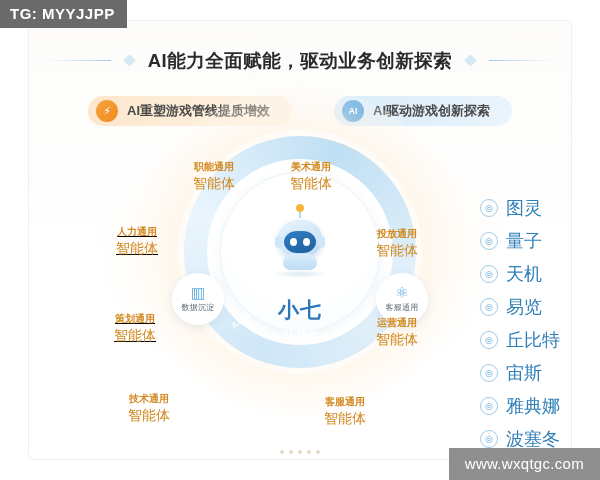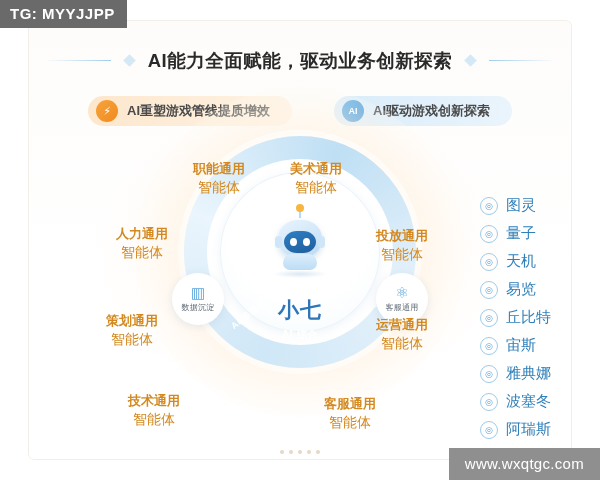--- a/index.html
+++ b/index.html
@@ -199,45 +199,45 @@
   .cap-ico{font-size:15px;line-height:1;}
   .cap.left .cap-ico{color:#5aa6de;}
   .cap.right .cap-ico{color:#5aa6de;}
   .cap-txt{font-size:8px;color:#5a6672;white-space:nowrap;letter-spacing:.2px;}
 
   
   .agent{
     position:absolute;
     text-align:center;line-height:1.35;white-space:nowrap;
   }
-  .agent .l1{font-size:13px;color:#d3891f;font-weight:bold;}
+  .agent .l1{font-size:10px;color:#d3891f;font-weight:bold;}
   .agent .l2{font-size:14px;color:#d3891f;}
   
   .a-zhineng{left:165px;top:140px;}
   .a-meishu{left:262px;top:140px;}
-  .a-renli{left:88px;top:205px;}
+  .a-renli{left:88px;top:205px;text-decoration:underline;}
   .a-toufang{left:348px;top:207px;}
-  .a-cehua{left:78px;top:292px;}
+  .a-cehua{left:86px;top:292px;text-decoration:underline;}
   .a-yunying{left:348px;top:296px;}
   .a-jishu{left:100px;top:372px;}
   .a-kefu{left:296px;top:375px;}
 
   
   .rlist{
     position:absolute;left:452px;top:176px;
     display:flex;flex-direction:column;gap:9px;
   }
   .rlist-item{display:flex;align-items:center;gap:8px;}
   .rlist-ico{
     width:16px;height:16px;border-radius:50%;
     border:1px solid #9ecbe9;color:#62a7dc;
     font-size:9px;display:flex;align-items:center;justify-content:center;
     flex:none;
   }
-  .rlist-label{font-size:15px;color:#2f7fb8;white-space:nowrap;}
+  .rlist-label{font-size:18px;color:#2f7fb8;white-space:nowrap;}
 
   
   .dots{
     position:absolute;left:50%;top:430px;transform:translateX(-50%);
     display:flex;gap:5px;
   }
   .dots i{width:4px;height:4px;border-radius:50%;background:#e4d9c8;display:block;}
 </style>
 </head>
 <body>

